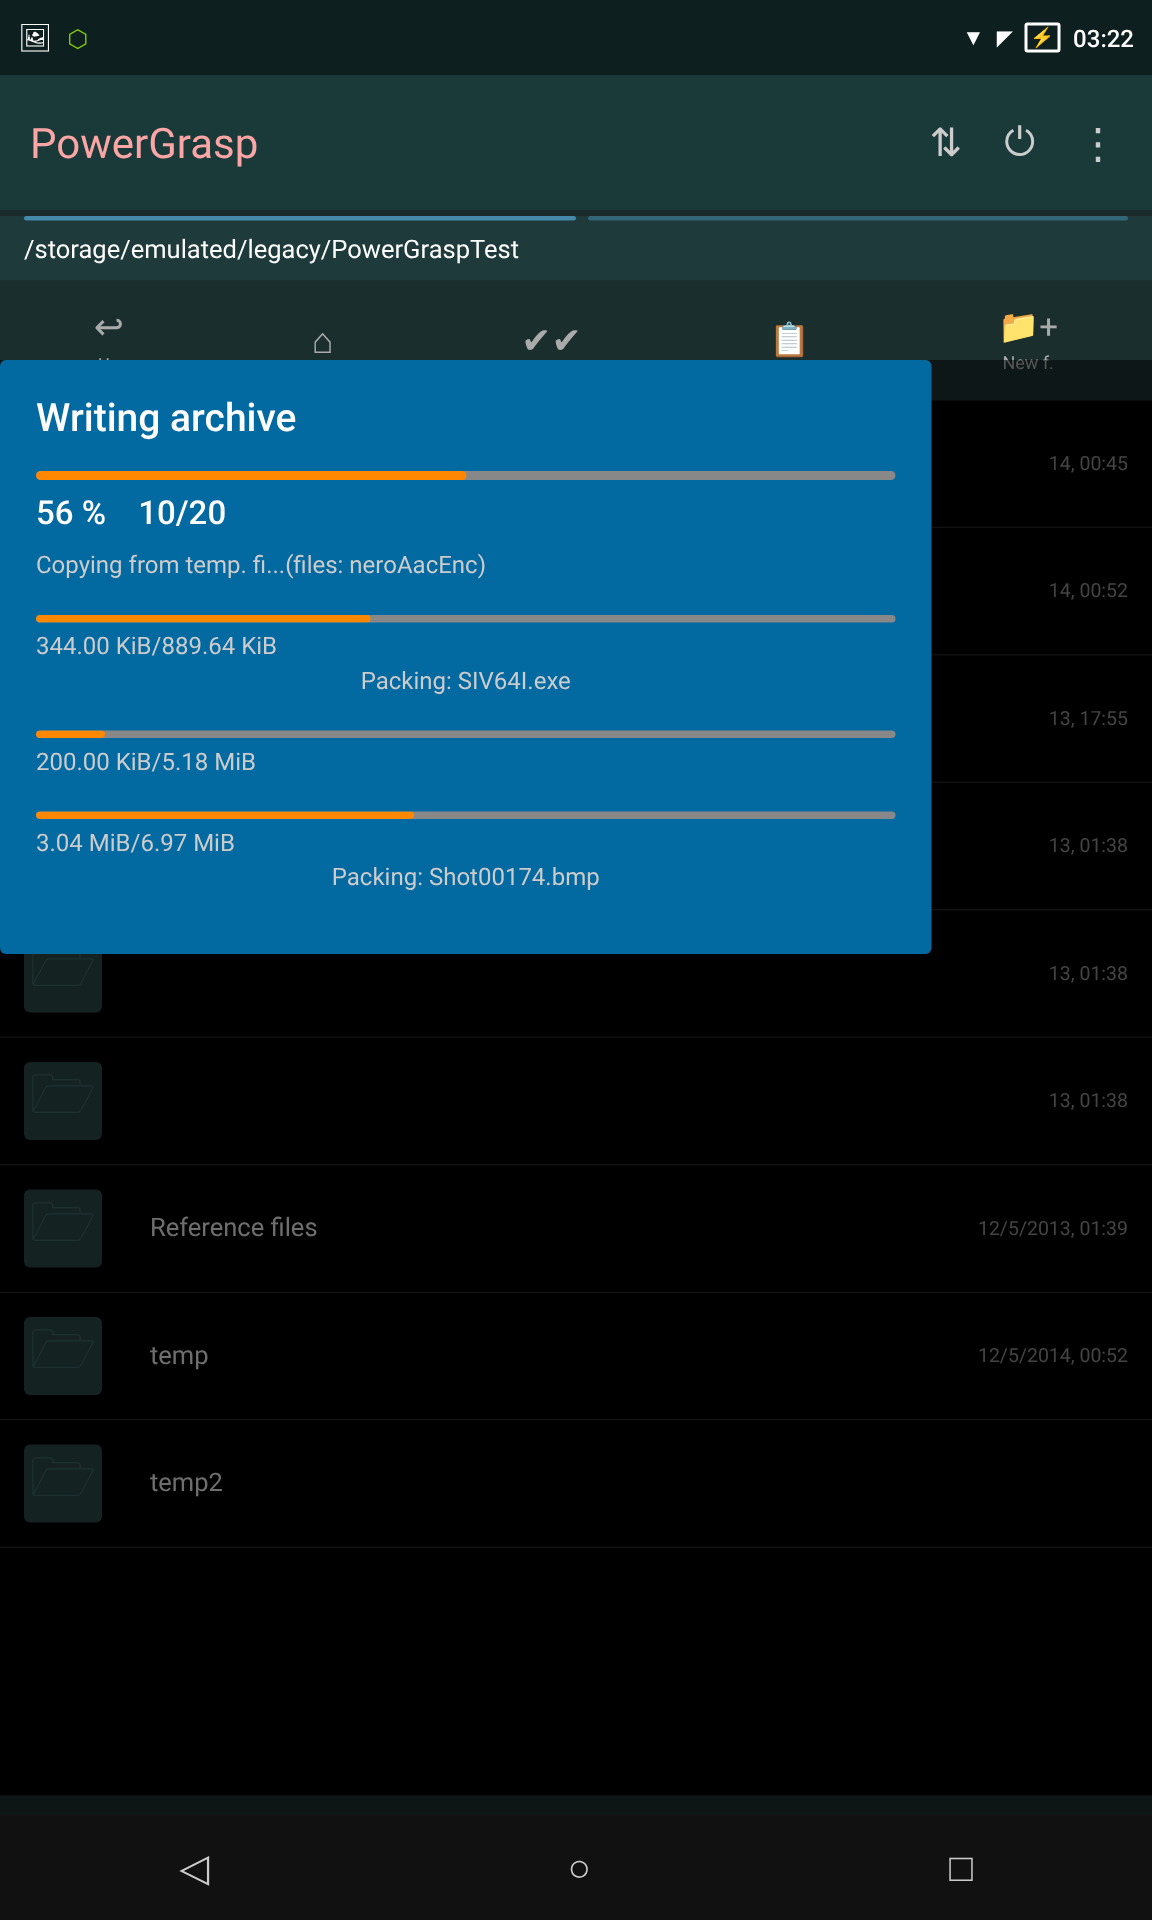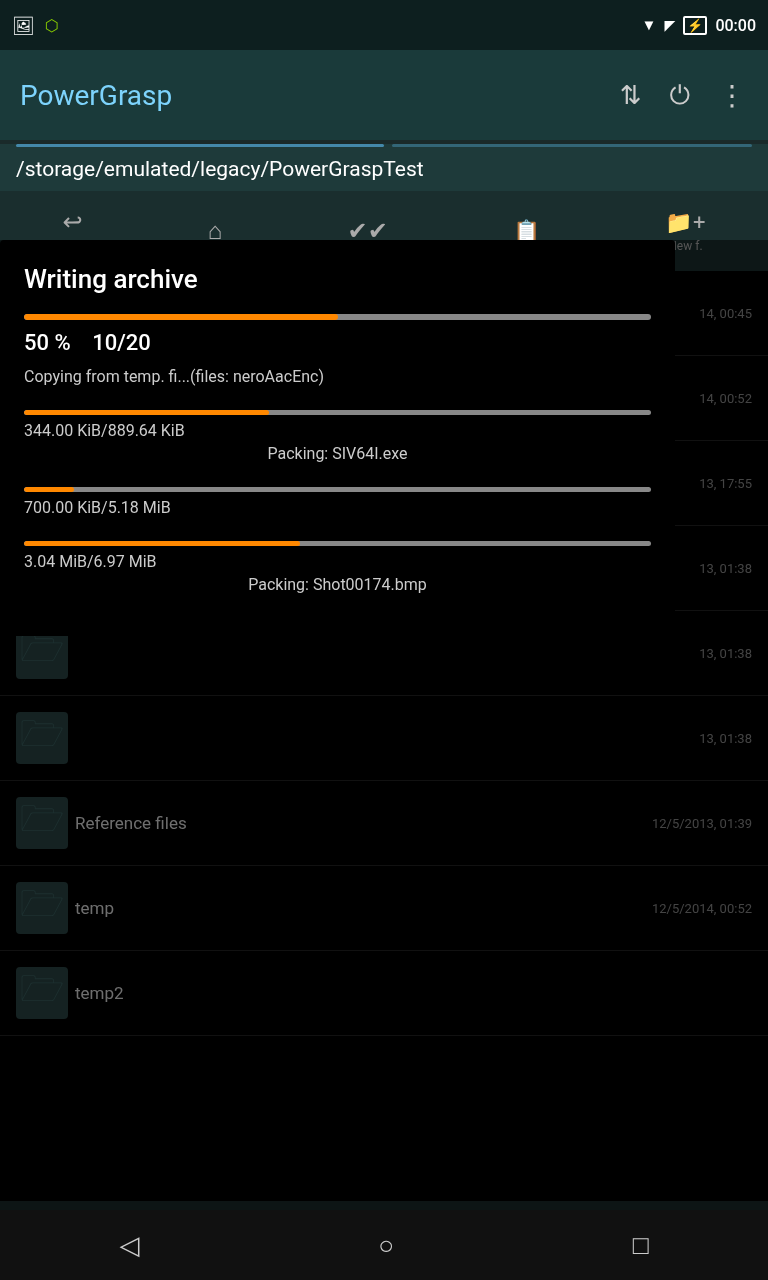--- a/index.html
+++ b/index.html
@@ -53,37 +53,37 @@
     .app-bar {
       width: 768px;
       height: 90px;
       background: #1a3a3a;
       display: flex;
       align-items: center;
       justify-content: space-between;
       padding: 0 20px;
     }
     .app-title {
-      color: #7dd3fc;
+      color: #fca5a5;
       font-size: 28px;
       font-weight: 400;
     }
     .app-bar-actions {
       display: flex;
       align-items: center;
       gap: 28px;
     }
     .action-icon {
       color: #cccccc;
       font-size: 22px;
       cursor: pointer;
     }
     .path-text {
       color: white;
-      font-size: 21px;
+      font-size: 17px;
       white-space: nowrap;
       overflow: hidden;
       text-overflow: ellipsis;
     }
 
     
     .path-container {
       width: 768px;
       background: #1e3a3a;
     }
@@ -158,21 +158,21 @@
       align-items: center;
       justify-content: center;
       flex-shrink: 0;
     }
     .folder-shape {
       font-size: 36px;
       color: #3a6060;
     }
     .file-info {
       flex: 1;
-      margin-left: 7px;
+      margin-left: 32px;
     }
     .file-name {
       color: #dddddd;
       font-size: 17px;
     }
     .file-date {
       color: #888888;
       font-size: 13px;
       text-align: right;
       white-space: nowrap;
@@ -192,22 +192,22 @@
       width: 768px;
       height: calc(1280px - 240px - 70px);
       background: rgba(0,0,0,0.5);
       display: flex;
       justify-content: flex-start;
       align-items: flex-start;
       padding: 0;
       z-index: 100;
     }
     .modal-dialog {
-      width: 675px;
-      background: #000000;
+      width: 621px;
+      background: #0369a1;
       border-radius: 4px;
       padding: 24px 24px 28px;
       margin-top: 0;
     }
     .modal-title {
       color: white;
       font-size: 26px;
       font-weight: 500;
       margin-bottom: 20px;
     }
@@ -294,21 +294,21 @@
 
 <div class="status-bar">
   <div class="status-bar-left">
     <span style="color:white;font-size:18px;">🖼</span>
     <span class="android-icon">⬡</span>
   </div>
   <div class="status-bar-right">
     <span>▼</span>
     <span style="font-size:14px;">◤</span>
     <span class="battery-icon">⚡</span>
-    <span class="time">00:00</span>
+    <span class="time">03:22</span>
   </div>
 </div>
 
 <div class="app-bar">
   <span class="app-title">PowerGrasp</span>
   <div class="app-bar-actions">
     <span class="action-icon" style="font-size:26px;">⇅</span>
     <span class="action-icon" style="font-size:26px;">⏻</span>
     <span class="action-icon" style="font-size:28px; letter-spacing:2px;">⋮</span>
   </div>
@@ -448,39 +448,39 @@
   <div class="modal-dialog">
     <div class="modal-title">Writing archive</div>
 
     <div class="progress-section">
       <div class="progress-bar-container">
         <div class="progress-bar-fill" style="width:50%"></div>
       </div>
     </div>
 
     <div class="progress-label">
-      <span class="progress-percent">50 %</span>
+      <span class="progress-percent">56 %</span>
       <span class="progress-count">10/20</span>
     </div>
 
     <div class="operation-text">Copying from temp. fi...(files: neroAacEnc)</div>
 
     <div class="sub-progress-section">
       <div class="sub-progress-bar-container">
         <div class="sub-progress-bar-fill" style="width:39%"></div>
       </div>
       <div class="sub-size-text">344.00 KiB/889.64 KiB</div>
       <div class="sub-file-text">Packing: SIV64I.exe</div>
     </div>
 
     <div class="sub-progress-section">
       <div class="sub-progress-bar-container">
         <div class="sub-progress-bar-fill" style="width:8%"></div>
       </div>
-      <div class="sub-size-text">700.00 KiB/5.18 MiB</div>
+      <div class="sub-size-text">200.00 KiB/5.18 MiB</div>
     </div>
 
     <div class="sub-progress-section">
       <div class="sub-progress-bar-container">
         <div class="sub-progress-bar-fill" style="width:44%"></div>
       </div>
       <div class="sub-size-text">3.04 MiB/6.97 MiB</div>
       <div class="sub-file-text">Packing: Shot00174.bmp</div>
     </div>
 

